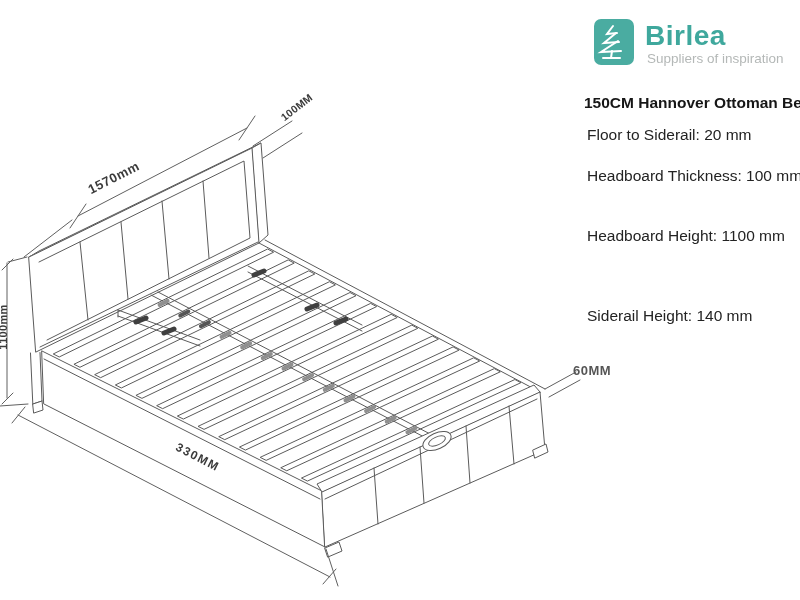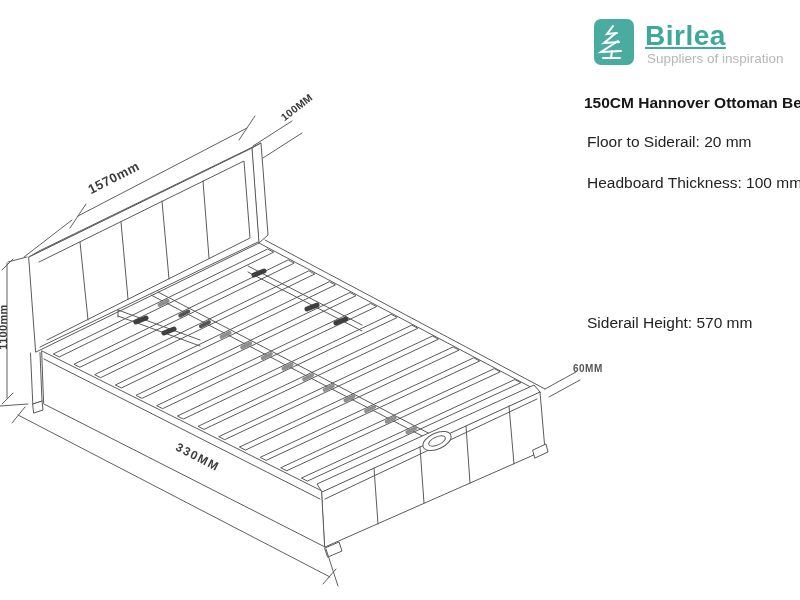--- a/index.html
+++ b/index.html
@@ -10,33 +10,32 @@
   }
   #stage{position:absolute;inset:0;width:800px;height:600px;}
   svg.drawing{position:absolute;left:0;top:0;}
 
   
   .logo-box{position:absolute;left:594px;top:19px;width:40px;height:46px;}
   .brand-name{
     position:absolute;left:645px;top:20px;
     font-size:28px;font-weight:bold;color:#3FA89D;letter-spacing:.5px;
     white-space:nowrap;
-    text-decoration:underline;
   }
   .brand-tagline{
     position:absolute;left:647px;top:51px;
     font-size:13.5px;color:#b4b8b7;white-space:nowrap;
   }
   .product-title{
     position:absolute;left:584px;top:94px;
     font-size:15.5px;font-weight:bold;color:#161616;white-space:nowrap;
   }
   .spec{
     position:absolute;left:587px;
-    font-size:15.5px;color:#232323;white-space:nowrap;margin-top:7px;
+    font-size:15.5px;color:#232323;white-space:nowrap;
   }
   .spec.l0{top:126px}
   .spec.l1{top:167px}
   .spec.l2{top:187px}
   .spec.l3{top:227px}
   .spec.l4{top:247px}
   .spec.l5{top:287px}
   .spec.l6{top:307px}
 
   
@@ -46,21 +45,21 @@
   }
   .lbl-1570{left:86px;top:170px;font-size:13px;letter-spacing:.6px;
     transform:rotate(-27deg);transform-origin:center;}
   .lbl-100{left:278px;top:101px;font-size:10.5px;font-weight:700;letter-spacing:.4px;
     transform:rotate(-38deg);transform-origin:center;}
   .lbl-1100{left:-20px;top:320px;width:48px;height:14px;text-align:center;
     font-size:11px;font-weight:600;letter-spacing:.3px;
     transform:rotate(-90deg);transform-origin:center;}
   .lbl-330{left:174px;top:450px;font-size:12px;font-weight:700;letter-spacing:1.5px;
     transform:rotate(27deg);transform-origin:center;}
-  .lbl-60{left:573px;top:363px;font-size:10px;font-weight:600;letter-spacing:.5px;color:#555;}
+  .lbl-60{left:573px;top:363px;font-size:13px;font-weight:600;letter-spacing:.5px;color:#555;}
 </style>
 </head>
 <body>
 
 <div id="stage">
 
   <svg class="drawing" width="800" height="600" viewBox="0 0 800 600">
     <g fill="none" stroke="#5b5b5b" stroke-width="1" stroke-linejoin="round" stroke-linecap="round">
 
       <g>
@@ -208,15 +207,16 @@
       <path d="M9,39 L26,39"></path>
     </g>
   </svg>
   <div class="brand-name">Birlea</div>
   <div class="brand-tagline">Suppliers of inspiration</div>
 
   <div class="product-title">150CM Hannover Ottoman Bed</div>
 
   <div class="spec l0">Floor to Siderail: 20 mm</div>
   <div class="spec l1">Headboard Thickness: 100 mm</div>
-  <div class="spec l6">Siderail Height: 570 mm</div>
+  <div class="spec l3">Headboard Height: 1100 mm</div>
+  <div class="spec l6">Siderail Height: 140 mm</div>
 
 </div>
 
 </body></html>

